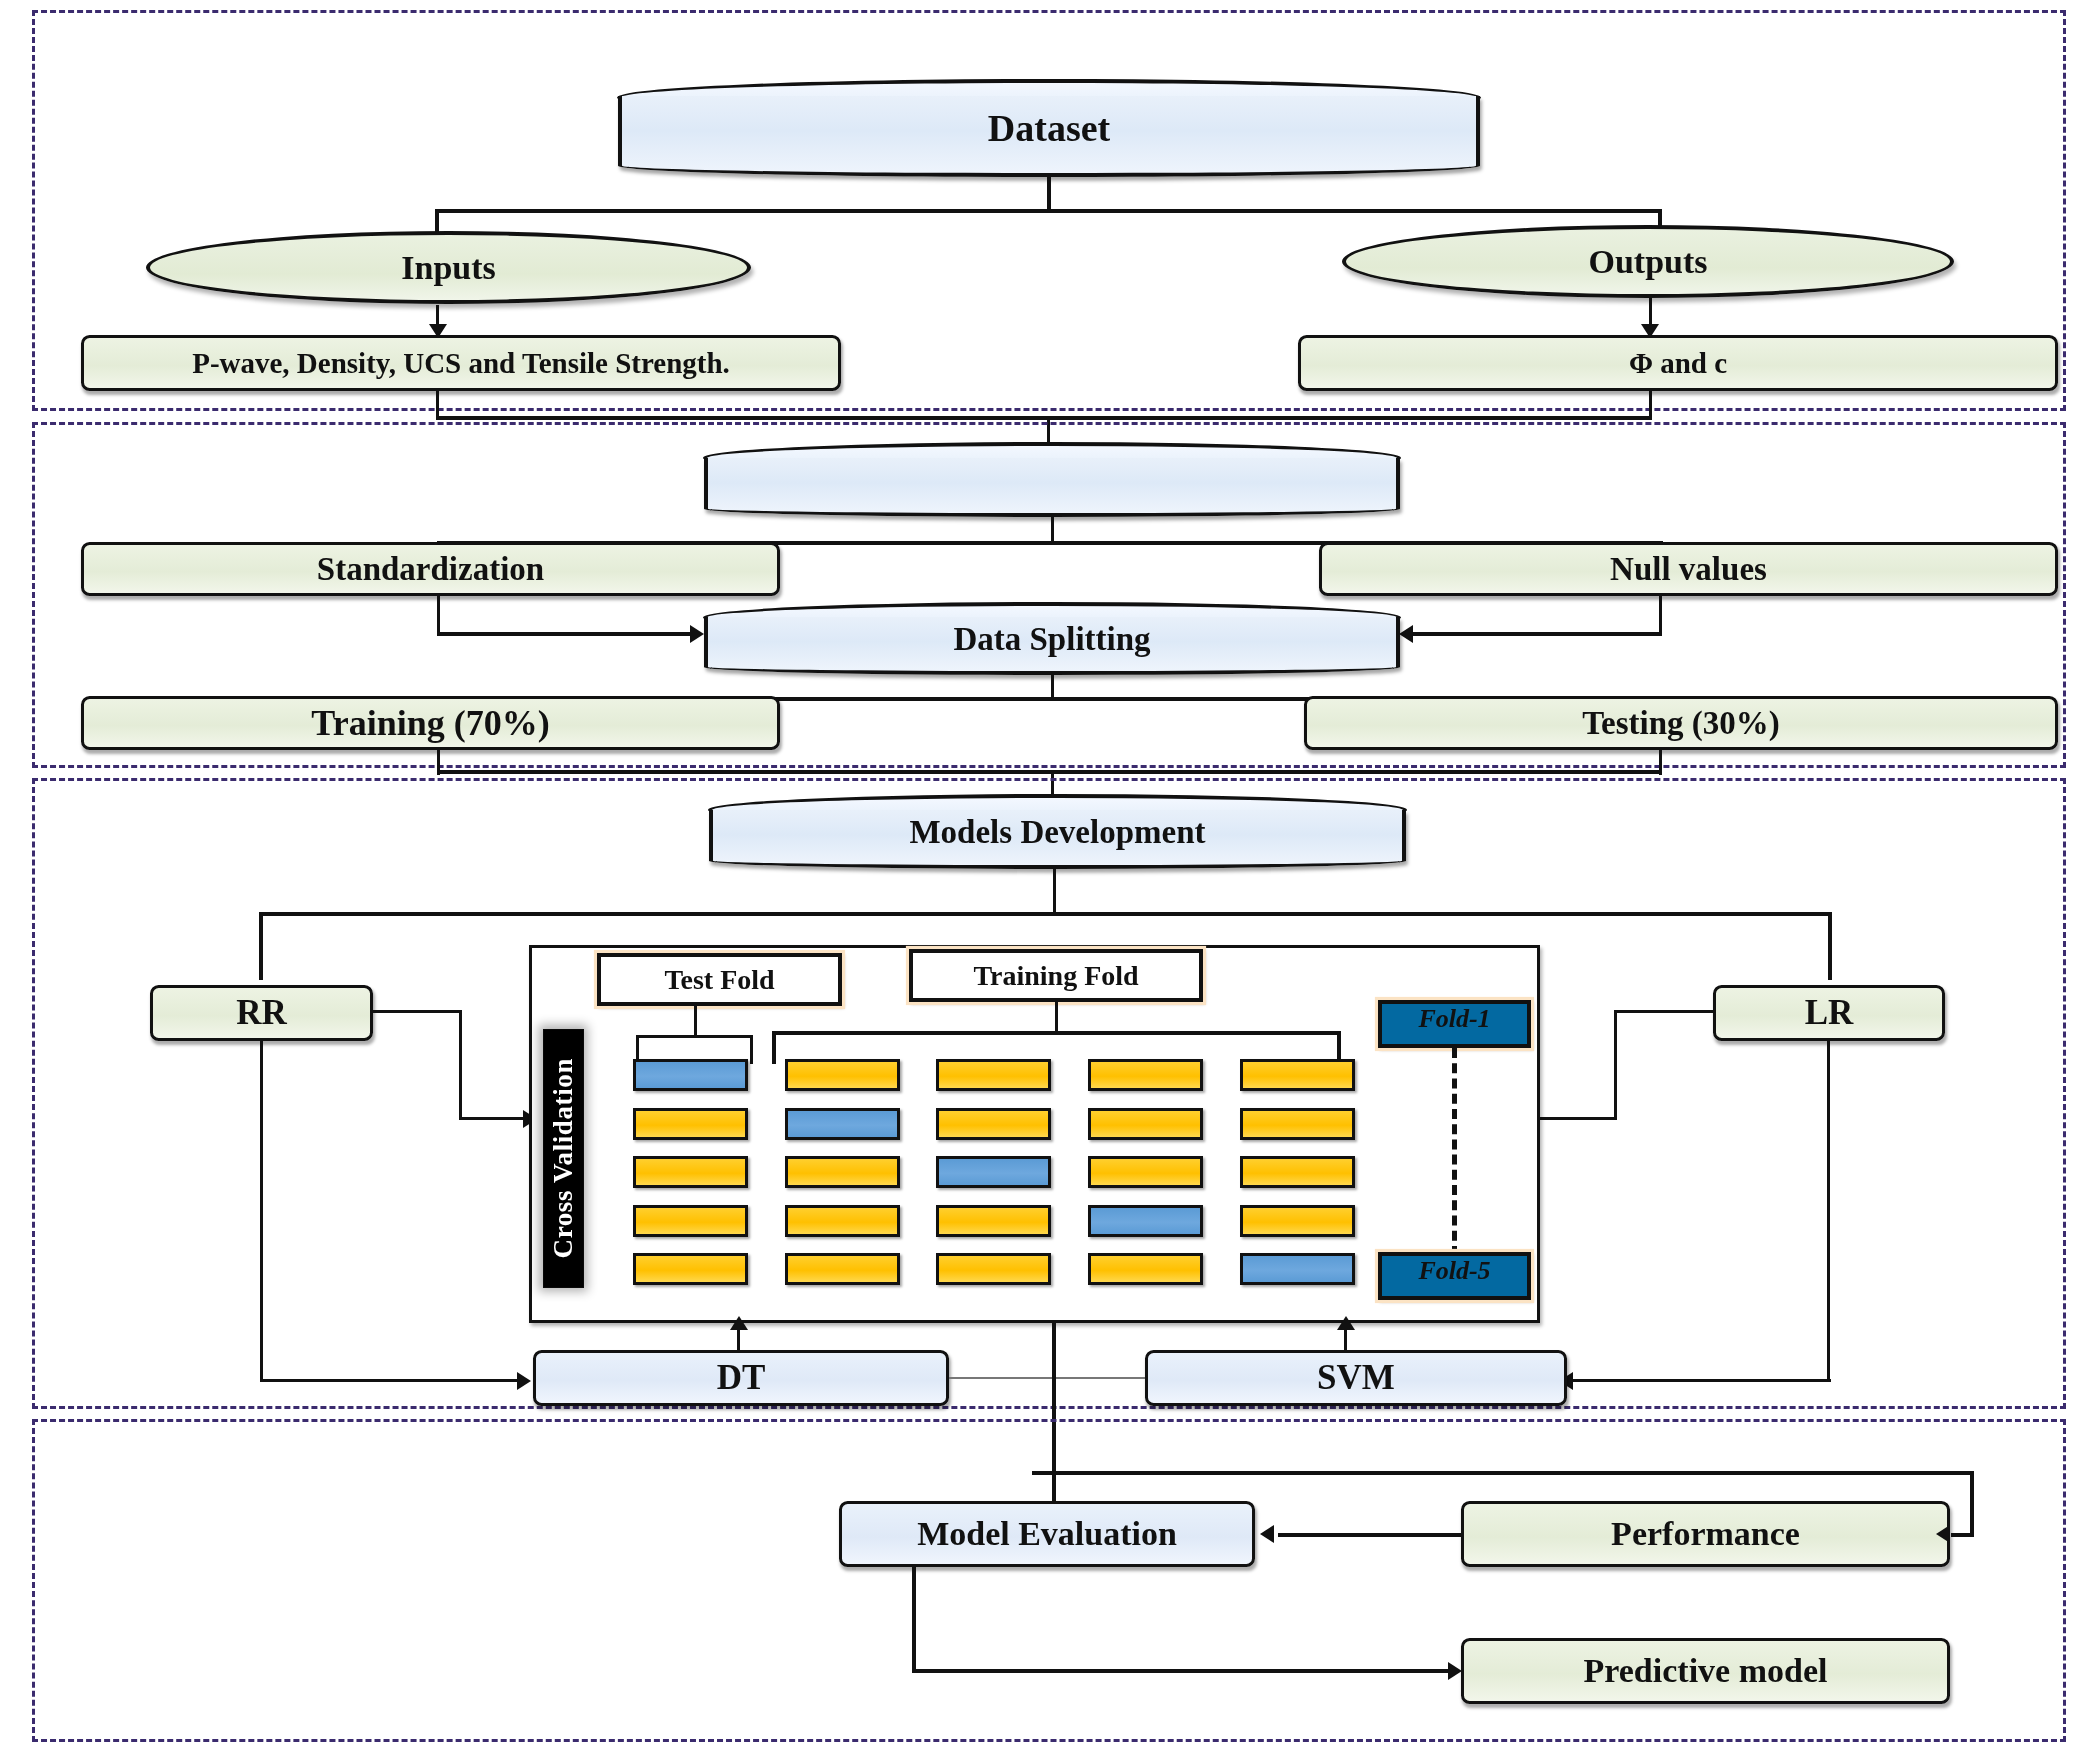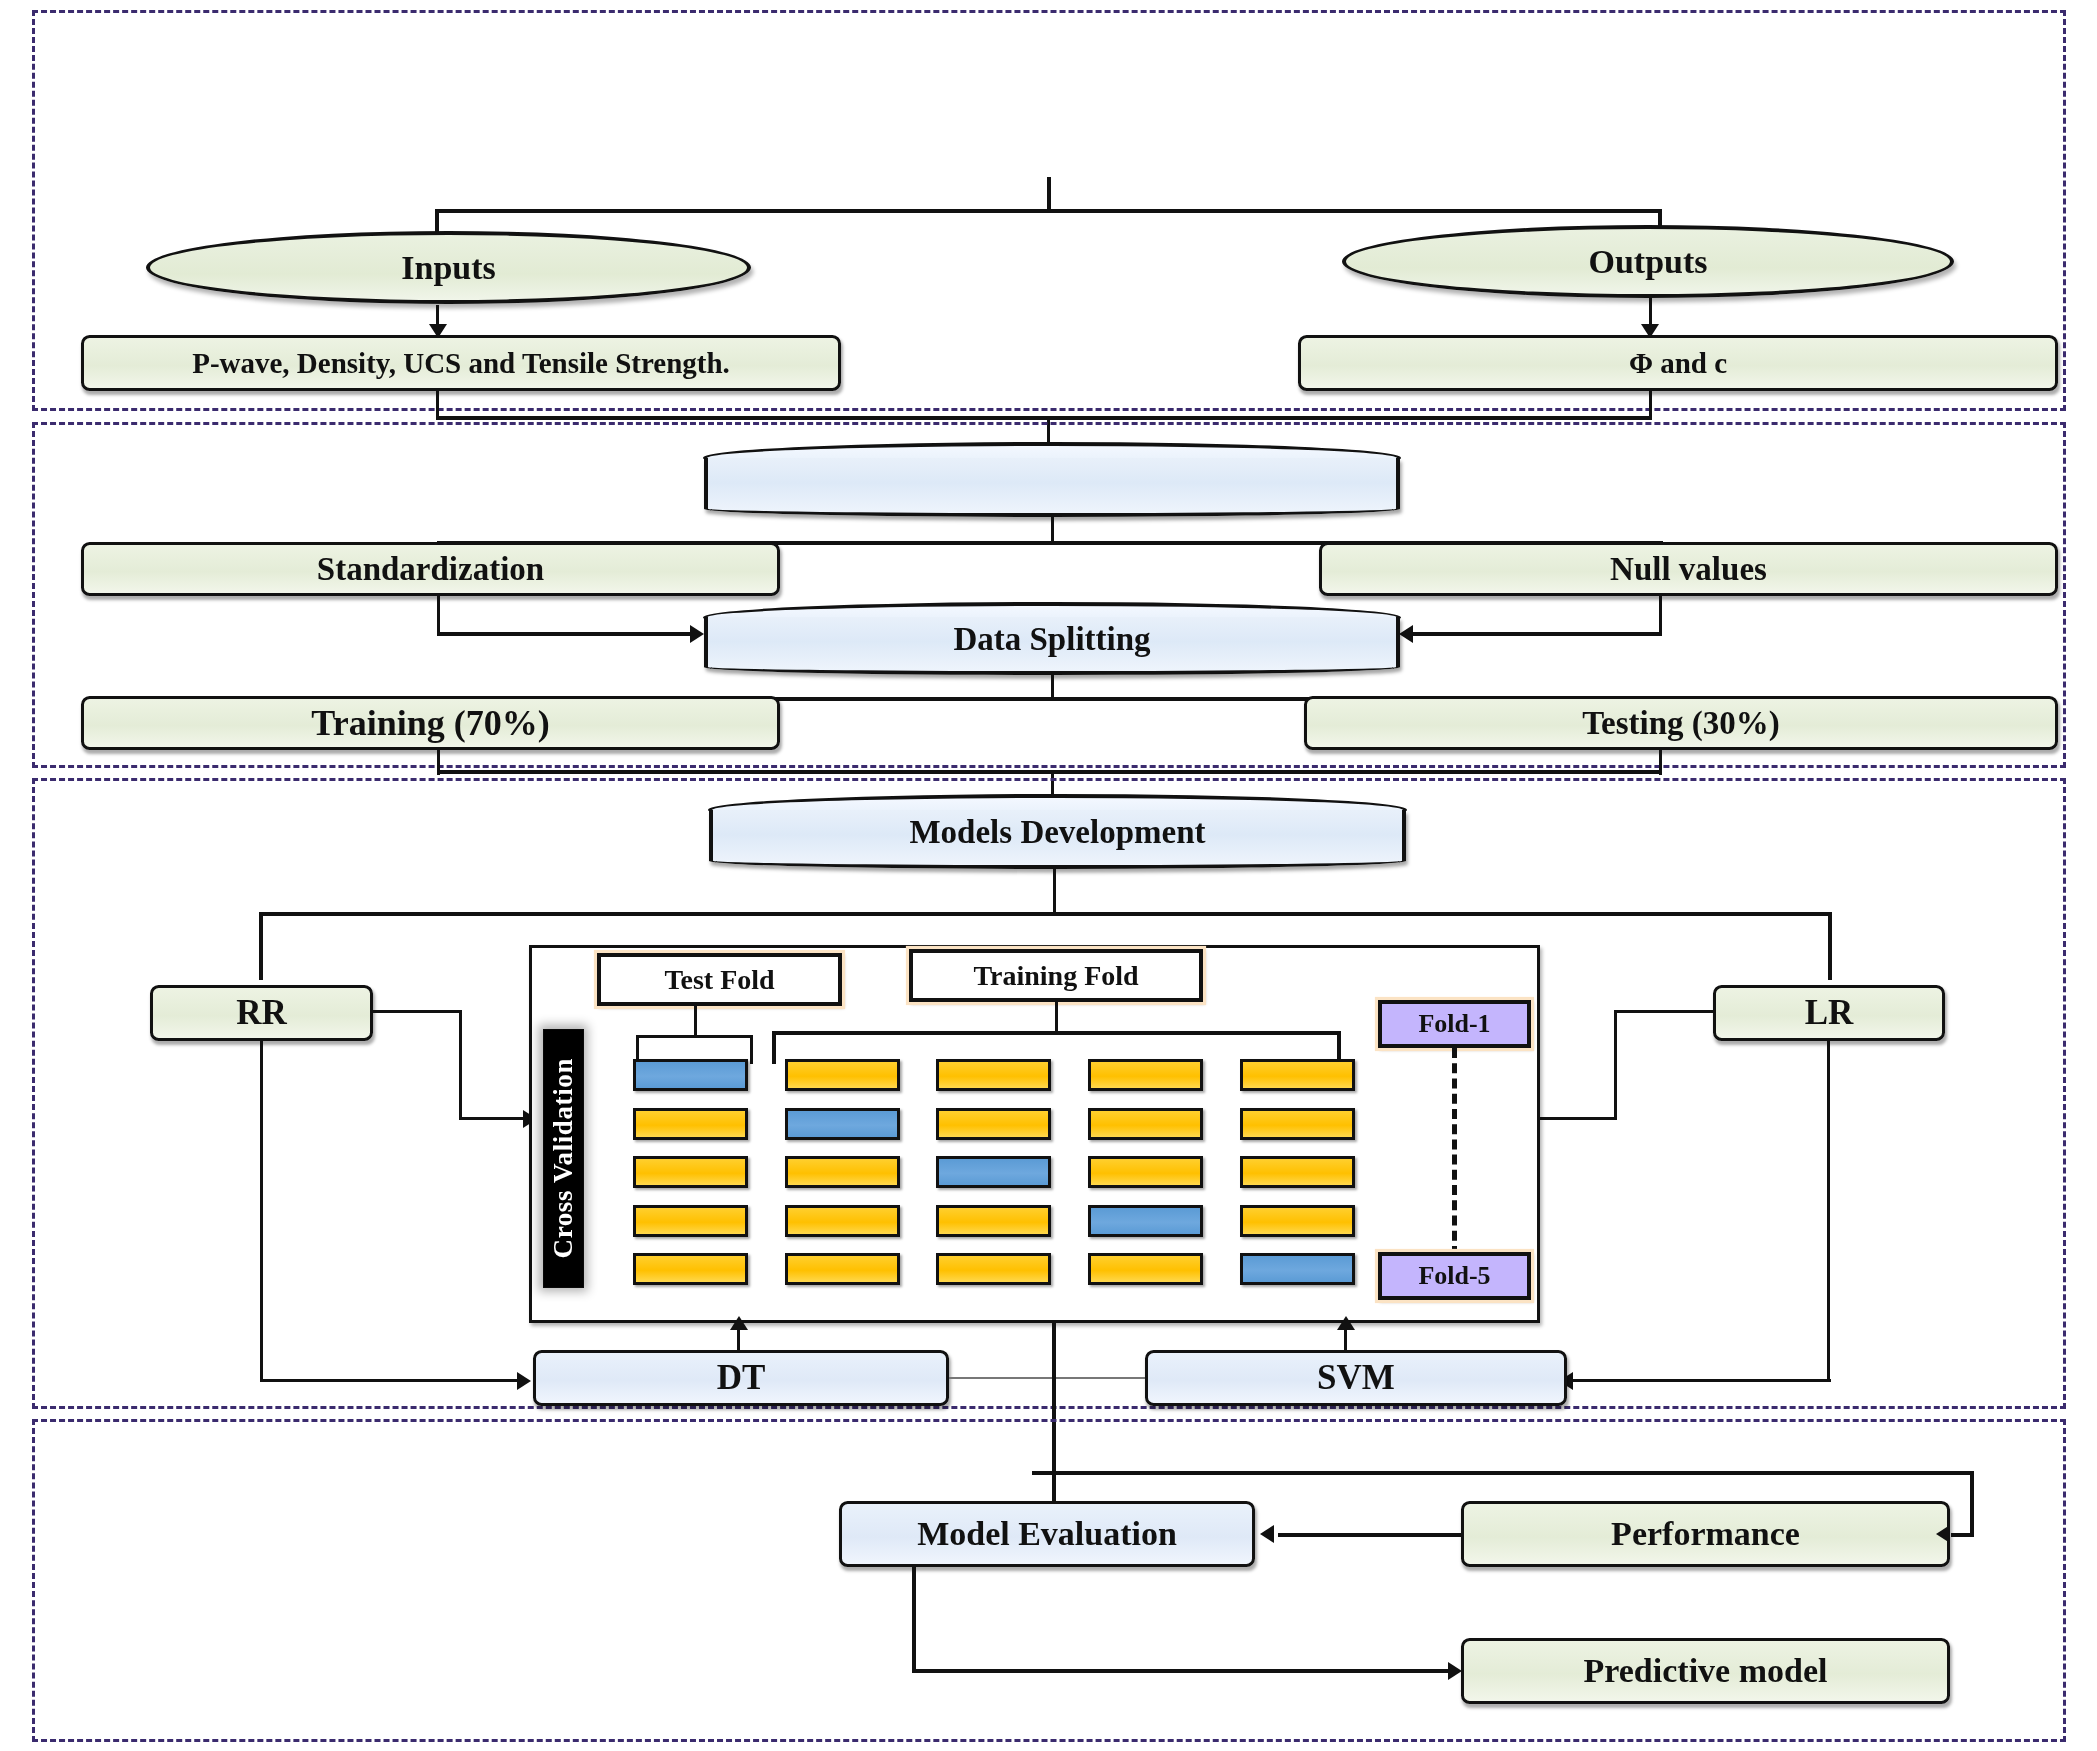--- a/index.html
+++ b/index.html
@@ -54,39 +54,44 @@
       box-shadow:2.4px 3.1px 3.7px rgba(0,0,0,.3);}
   #cv-label{position:absolute;background:#000;border:1.8px solid #0a0a0a;
       display:flex;align-items:center;justify-content:center;
       box-shadow:0 0 9.8px 4.3px rgba(0,0,0,.30);}
   #cv-label span{color:#fff;font-weight:700;writing-mode:vertical-rl;transform:rotate(180deg);
       letter-spacing:0.6px;white-space:nowrap;}
 
   .cell{position:absolute;border:3.1px solid #111;box-sizing:border-box;
       box-shadow:1.8px 2.4px 2.4px rgba(0,0,0,.35);}
 
-  .foldbox{position:absolute;background:#c4b5fd;border:4.3px solid #111;box-sizing:border-box;
-      display:flex;align-items:center;justify-content:center;
-      box-shadow:0 0 0 3.1px #fbe3c4, 1.8px 2.4px 3.1px rgba(0,0,0,.3);}
+  .foldbox{position:absolute;background:#0369a1;border:4.3px solid #111;box-sizing:border-box;
+      display:flex;align-items:flex-start;justify-content:center;
+      box-shadow:0 0 0 3.1px #fbe3c4, 1.8px 2.4px 3.1px rgba(0,0,0,.3);font-style:italic;}
   .foldbox span{font-weight:700;color:#111;white-space:nowrap;}
 
   .hdrbox{position:absolute;background:#fff;border:4.3px solid #111;box-sizing:border-box;
       display:flex;align-items:center;justify-content:center;
       box-shadow:0 0 0 3.1px #fbe3c4, 1.8px 2.4px 3.1px rgba(0,0,0,.3);}
   .hdrbox span{font-weight:700;color:#111;white-space:nowrap;}
 
   .dashv{position:absolute;width:0;border-left:5.5px dashed #111;}
 </style>
 </head>
 <body>
 
 <div id="stage">
 
   <div class="panel" style="left:32px;top:9.8px;width:2034px;height:401px;"></div>
 
+  <div class="cyl" style="left:618px;top:79px;width:862px;height:98px;">
+    <div class="top"></div>
+    <div class="body"></div>
+    <div class="lbl" style="font-size:38px;">Dataset</div>
+  </div>
 
   <div class="ln lnv" style="left:1047px;top:177px;width:3.7px;height:34px;"></div>
   <div class="ln lnh" style="left:435px;top:209px;width:1227px;height:4.3px;"></div>
   <div class="ln lnv" style="left:435px;top:209px;width:4.3px;height:29px;"></div>
   <div class="ln lnv" style="left:1658px;top:209px;width:4.3px;height:29px;"></div>
 
   <div class="ell" style="left:1342px;top:225px;width:612px;height:73px;">
     <div class="t" style="font-size:34px;">Outputs</div>
   </div>
   <div class="ell" style="left:146px;top:231px;width:605px;height:73px;">

